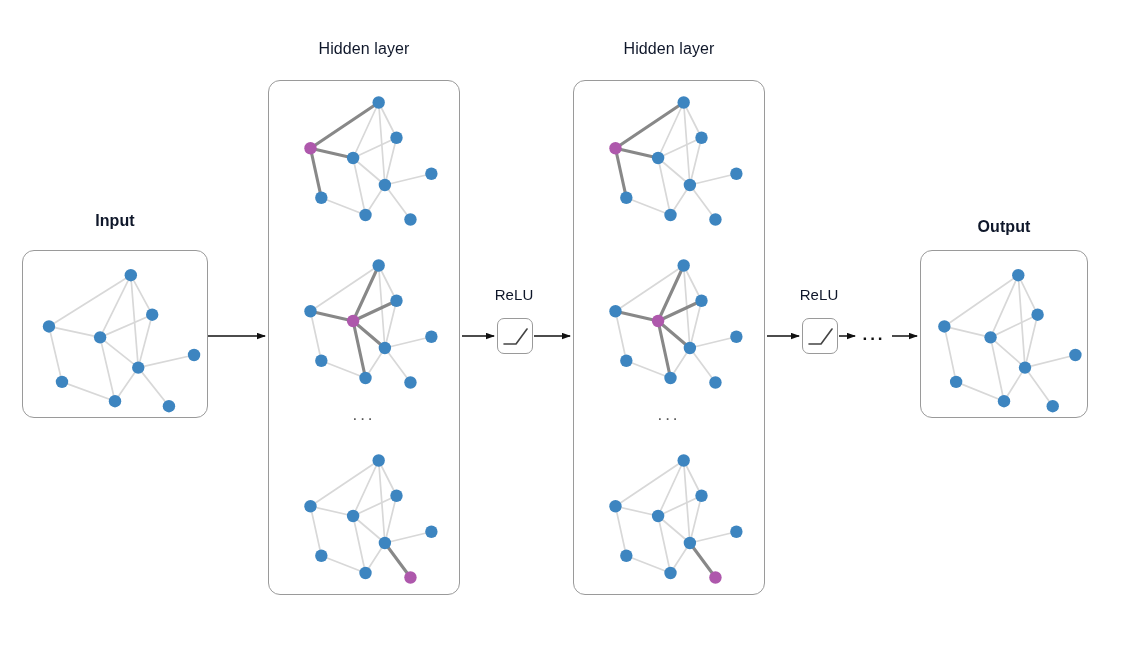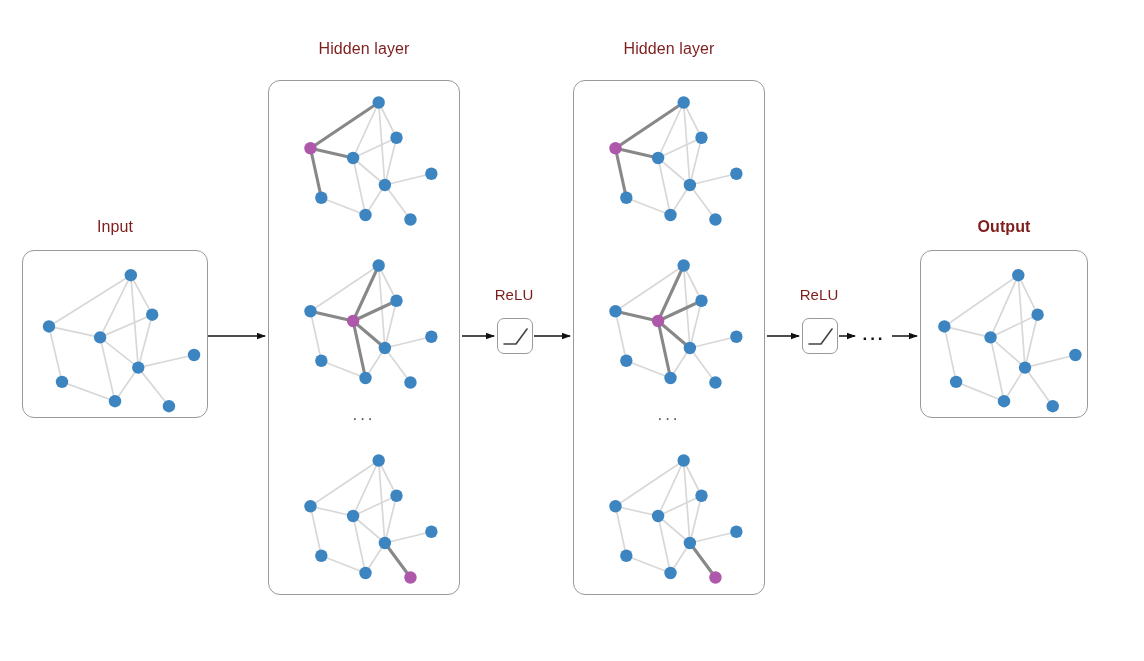--- a/index.html
+++ b/index.html
@@ -1,31 +1,31 @@
 <!DOCTYPE html>
 <html><head>
 <meta charset="utf-8">
 <style>
   html,body{margin:0;padding:0;background:#ffffff;}
   body{width:1144px;height:661px;position:relative;overflow:hidden;
        font-family:"Liberation Sans","DejaVu Sans",sans-serif;}
   #stage{position:absolute;inset:0;width:1144px;height:661px;}
-  .label{position:absolute;font-size:16px;color:#7f1d1d;white-space:nowrap;
+  .label{position:absolute;font-size:16px;color:#0f172a;white-space:nowrap;
          text-align:center;letter-spacing:.1px;}
   .panel{position:absolute;border:1.6px solid #9a9a9a;border-radius:12px;background:#fff;box-sizing:border-box;}
   .relu-box{position:absolute;border:1.6px solid #9a9a9a;border-radius:7px;background:#fff;box-sizing:border-box;}
   .ell{position:absolute;font-size:17px;color:#555;letter-spacing:3px;white-space:nowrap;}
   svg{position:absolute;top:0;left:0;overflow:visible;}
 </style>
 </head>
 <body>
 
 <div id="stage">
 
-  <div class="label" style="left:22px;top:218px;width:186px;">Input</div>
+  <div class="label" style="left:22px;top:212px;width:186px;font-weight:bold;">Input</div>
   <div class="label" style="left:268px;top:40px;width:192px;">Hidden layer</div>
   <div class="label" style="left:573px;top:40px;width:192px;">Hidden layer</div>
   <div class="label" style="left:920px;top:218px;width:168px;font-weight:bold;">Output</div>
   <div class="label" style="left:478px;top:286px;width:72px;font-size:15px;">ReLU</div>
   <div class="label" style="left:783px;top:286px;width:72px;font-size:15px;">ReLU</div>
 
   <div class="panel" style="left:22px;top:250px;width:186px;height:168px;"></div>
   <div class="panel" style="left:268px;top:80px;width:192px;height:515px;"></div>
   <div class="panel" style="left:573px;top:80px;width:192px;height:515px;"></div>
   <div class="panel" style="left:920px;top:250px;width:168px;height:168px;"></div>

